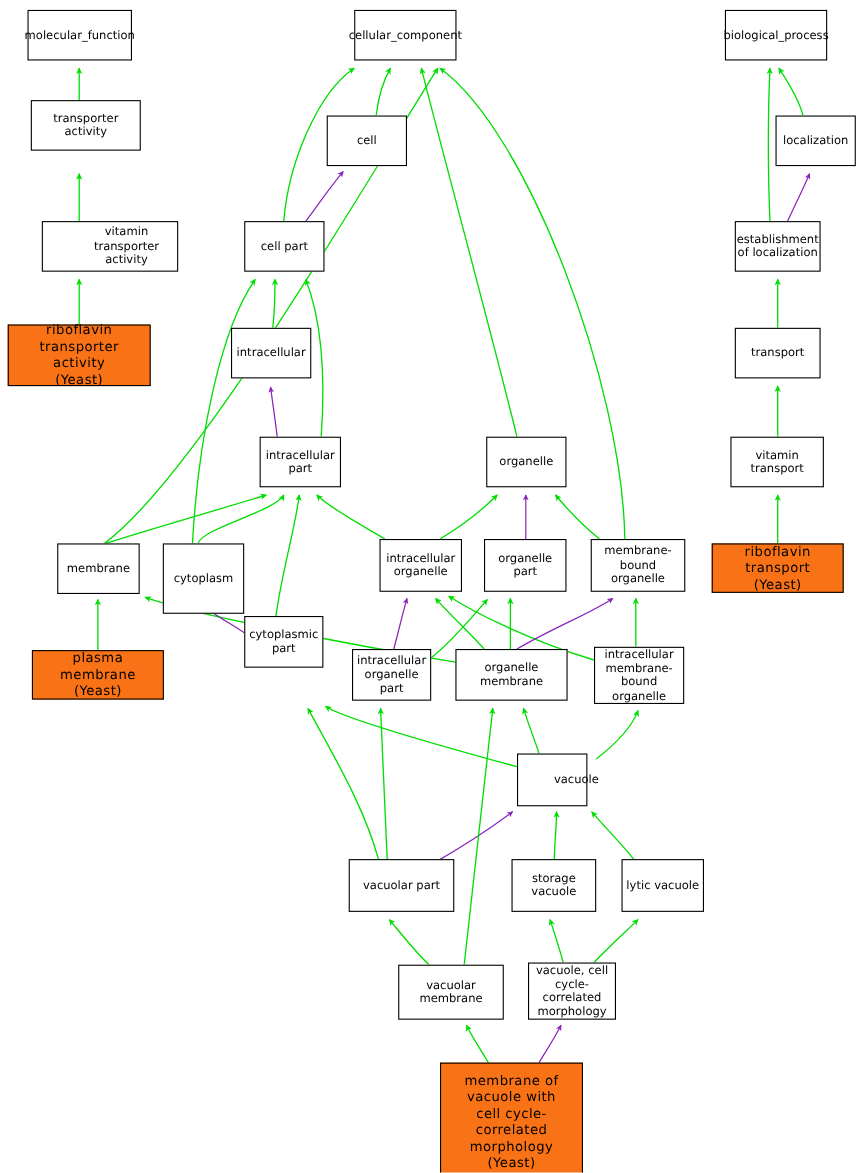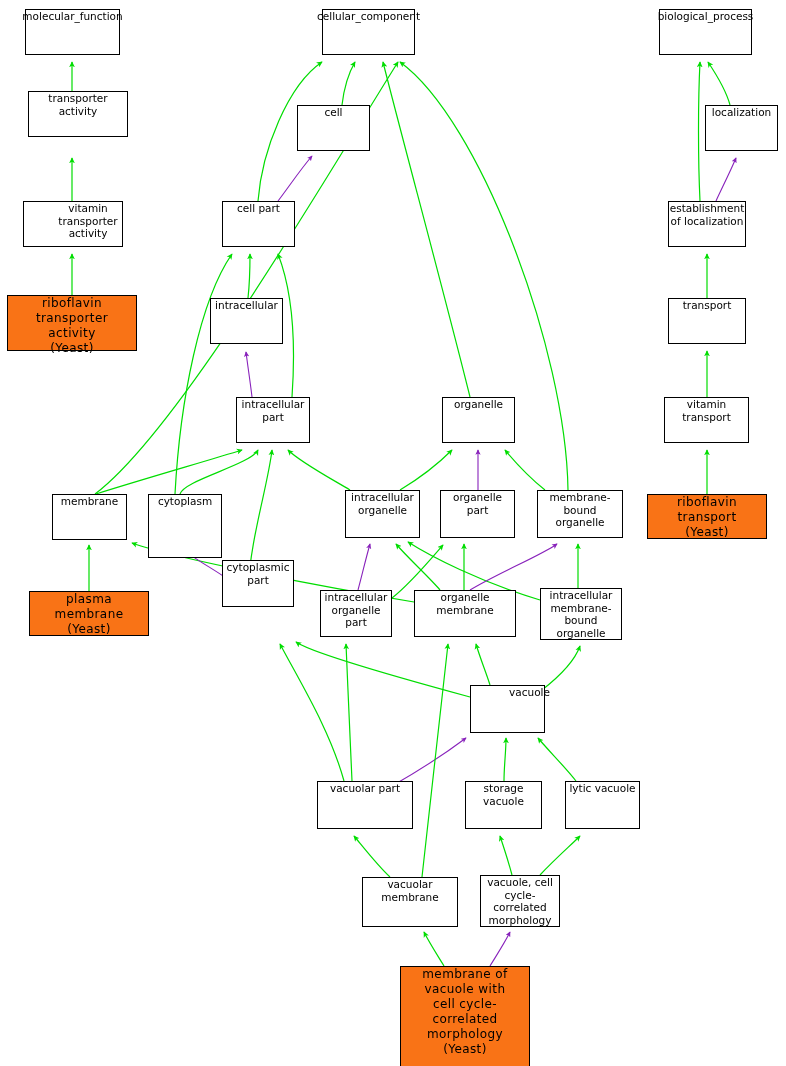--- a/index.html
+++ b/index.html
@@ -11,21 +11,21 @@
     overflow:hidden;
   }
   #canvas{position:absolute;left:0;top:0;width:786px;height:1066px;}
   #edges{position:absolute;left:0;top:0;width:786px;height:1066px;pointer-events:none;}
   .node{
     position:absolute;
     box-sizing:border-box;
     border:1px solid #000000;
     background:#ffffff;
     display:flex;
-    align-items:flex-start;
+    align-items:center;
     justify-content:center;
     text-align:center;
     color:#000000;
     font-size:10.5px;
     line-height:12.5px;
     letter-spacing:0px;
     white-space:pre-line;
     z-index:5;
   }
   .node.highlight{
@@ -99,21 +99,21 @@
         <path d="M716,201 C722,188 730,172 736,158" fill="none" stroke="#8822bb" stroke-width="1.1" marker-end="url(#arrow-purple)"></path>
         <path d="M707,298 L707,254" fill="none" stroke="#00dd00" stroke-width="1.2" marker-end="url(#arrow-green)"></path>
         <path d="M707,397 L707,351" fill="none" stroke="#00dd00" stroke-width="1.2" marker-end="url(#arrow-green)"></path>
         <path d="M707,494 L707,450" fill="none" stroke="#00dd00" stroke-width="1.2" marker-end="url(#arrow-green)"></path>
       </g>
   </svg>
   <div id="node-layer">
       <div class="node" style="left: 25px; top: 9px; width: 95px; height: 46px;"><span>molecular_function</span></div>
       <div class="node" style="left: 28px; top: 91px; width: 100px; height: 46px;"><span>transporter
 activity</span></div>
-      <div class="node" style="left: 23px; top: 201px; width: 100px; height: 46px; padding-left: 30px;"><span>vitamin transporter
+      <div class="node" style="left: 38px; top: 201px; width: 124px; height: 46px; padding-left: 30px;"><span>vitamin transporter
 activity</span></div>
       <div class="node highlight" style="left: 7px; top: 295px; width: 130px; height: 56px;"><span>riboflavin transporter
 activity
 (Yeast)</span></div>
       <div class="node" style="left: 322px; top: 9px; width: 93px; height: 46px;"><span>cellular_component</span></div>
       <div class="node" style="left: 297px; top: 105px; width: 73px; height: 46px;"><span>cell</span></div>
       <div class="node" style="left: 222px; top: 201px; width: 73px; height: 46px;"><span>cell part</span></div>
       <div class="node" style="left: 210px; top: 298px; width: 73px; height: 46px;"><span>intracellular</span></div>
       <div class="node" style="left: 236px; top: 397px; width: 74px; height: 46px;"><span>intracellular
 part</span></div>
@@ -128,21 +128,21 @@
       <div class="node highlight" style="left: 29px; top: 591px; width: 120px; height: 45px;"><span>plasma membrane
 (Yeast)</span></div>
       <div class="node" style="left: 222px; top: 560px; width: 72px; height: 47px;"><span>cytoplasmic
 part</span></div>
       <div class="node" style="left: 320px; top: 590px; width: 72px; height: 47px;"><span>intracellular
 organelle part</span></div>
       <div class="node" style="left: 414px; top: 590px; width: 102px; height: 47px;"><span>organelle membrane</span></div>
       <div class="node" style="left: 540px; top: 588px; width: 82px; height: 52px;"><span>intracellular
 membrane-bound
 organelle</span></div>
-      <div class="node" style="left: 470px; top: 685px; width: 75px; height: 48px; padding-left: 44px;"><span>vacuole</span></div>
+      <div class="node" style="left: 470px; top: 685px; width: 64px; height: 48px; padding-left: 44px;"><span>vacuole</span></div>
       <div class="node" style="left: 317px; top: 781px; width: 96px; height: 48px;"><span>vacuolar part</span></div>
       <div class="node" style="left: 465px; top: 781px; width: 77px; height: 48px;"><span>storage vacuole</span></div>
       <div class="node" style="left: 565px; top: 781px; width: 75px; height: 48px;"><span>lytic vacuole</span></div>
       <div class="node" style="left: 362px; top: 877px; width: 96px; height: 50px;"><span>vacuolar membrane</span></div>
       <div class="node" style="left: 480px; top: 875px; width: 80px; height: 52px;"><span>vacuole, cell
 cycle-correlated
 morphology</span></div>
       <div class="node highlight" style="left: 400px; top: 966px; width: 130px; height: 108px;"><span>membrane of
 vacuole with
 cell cycle-correlated

